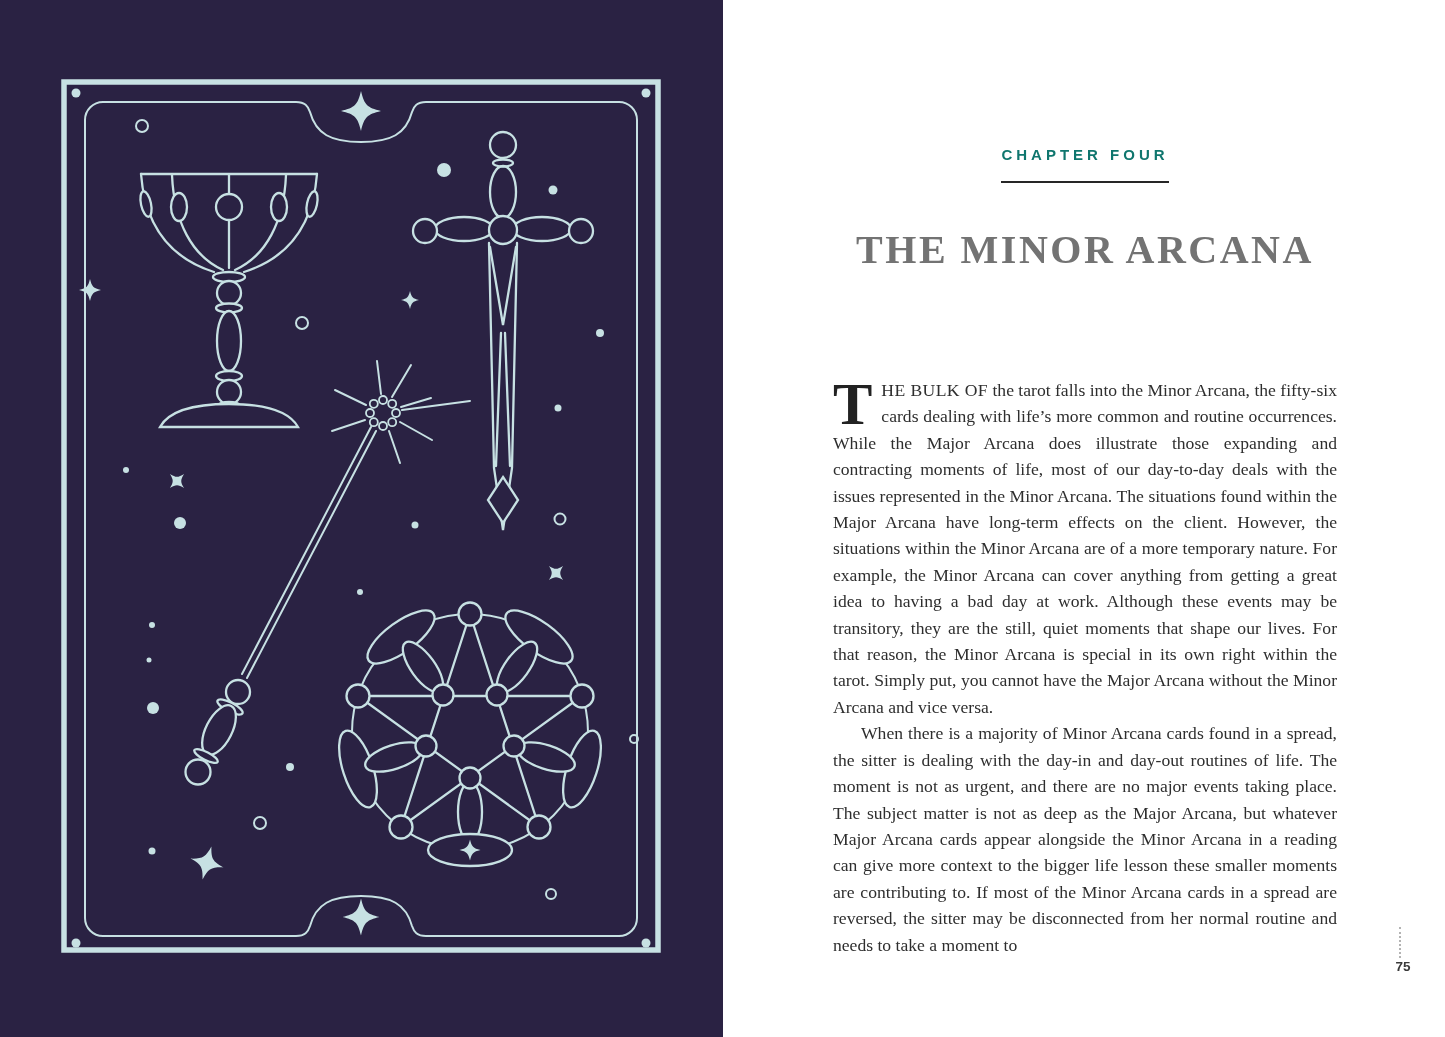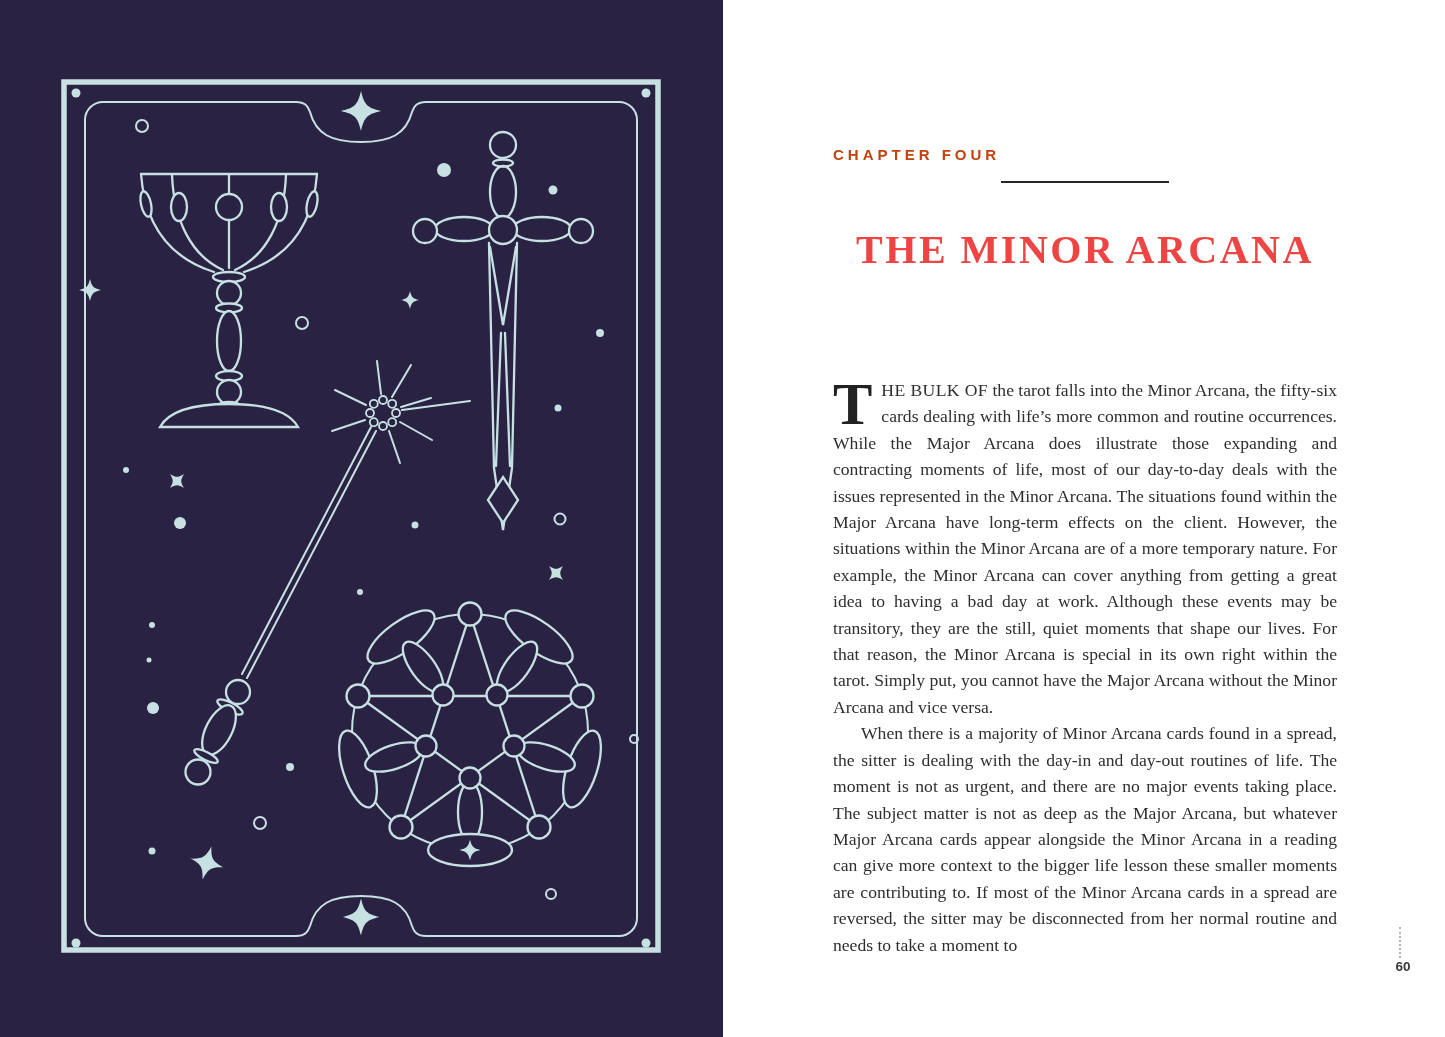--- a/index.html
+++ b/index.html
@@ -17,35 +17,35 @@
   }
   .left-page svg { display: block; }
 
   
   .right-page {
     position: relative; width: 722px; height: 1037px;
     background: #ffffff; flex: 0 0 auto;
   }
   .chapter-label {
     position: absolute; left: 110px; top: 146px; width: 504px;
-    text-align: left;
+    text-align: center;
     font-family: "Liberation Sans", sans-serif;
     font-weight: bold; font-size: 15px; letter-spacing: 4px;
-    color: #c2410c;
+    color: #0f766e;
   }
   .chapter-rule {
     position: absolute; left: 278px; top: 181px; width: 168px; height: 2px;
     background: #262626;
   }
   .page-title {
     position: absolute; left: 60px; top: 226px; width: 604px;
     text-align: center;
     font-family: "Liberation Serif", serif;
     font-weight: bold; font-size: 40px; letter-spacing: 2.5px;
-    color: #ef4444; white-space: nowrap;
+    color: #737373; white-space: nowrap;
   }
   .body-text {
     position: absolute; left: 110px; top: 377px; width: 504px;
     font-size: 17.6px; line-height: 26.4px; color: #2e2e2e;
     text-align: justify;
   }
   .body-text p { margin: 0; }
   .body-text p + p { text-indent: 28px; }
   .dropcap {
     float: left;
@@ -238,16 +238,16 @@
 
     <div class="page-title">THE MINOR ARCANA</div>
 
     <div class="body-text">
       <p><span class="dropcap">T</span><span class="lead-caps">HE BULK OF</span><span> the tarot falls into the Minor Arcana, the fifty-six cards dealing with life’s more common and routine occurrences. While the Major Arcana does illustrate those expanding and contracting moments of life, most of our day-to-day deals with the issues represented in the Minor Arcana. The situations found within the Major Arcana have long-term effects on the client. However, the situations within the Minor Arcana are of a more temporary nature. For example, the Minor Arcana can cover anything from getting a great idea to having a bad day at work. Although these events may be transitory, they are the still, quiet moments that shape our lives. For that reason, the Minor Arcana is special in its own right within the tarot. Simply put, you cannot have the Major Arcana without the Minor Arcana and vice versa.</span></p>
       <p><span>When there is a majority of Minor Arcana cards found in a spread, the sitter is dealing with the day-in and day-out routines of life. The moment is not as urgent, and there are no major events taking place. The subject matter is not as deep as the Major Arcana, but whatever Major Arcana cards appear alongside the Minor Arcana in a reading can give more context to the bigger life lesson these smaller moments are contributing to. If most of the Minor Arcana cards in a spread are reversed, the sitter may be disconnected from her normal routine and needs to take a moment to</span></p>
     </div>
 
     <div class="dotted-divider"></div>
 
-    <div class="page-number">60</div>
+    <div class="page-number">75</div>
   </div>
 
 </div>
 
 </body></html>

